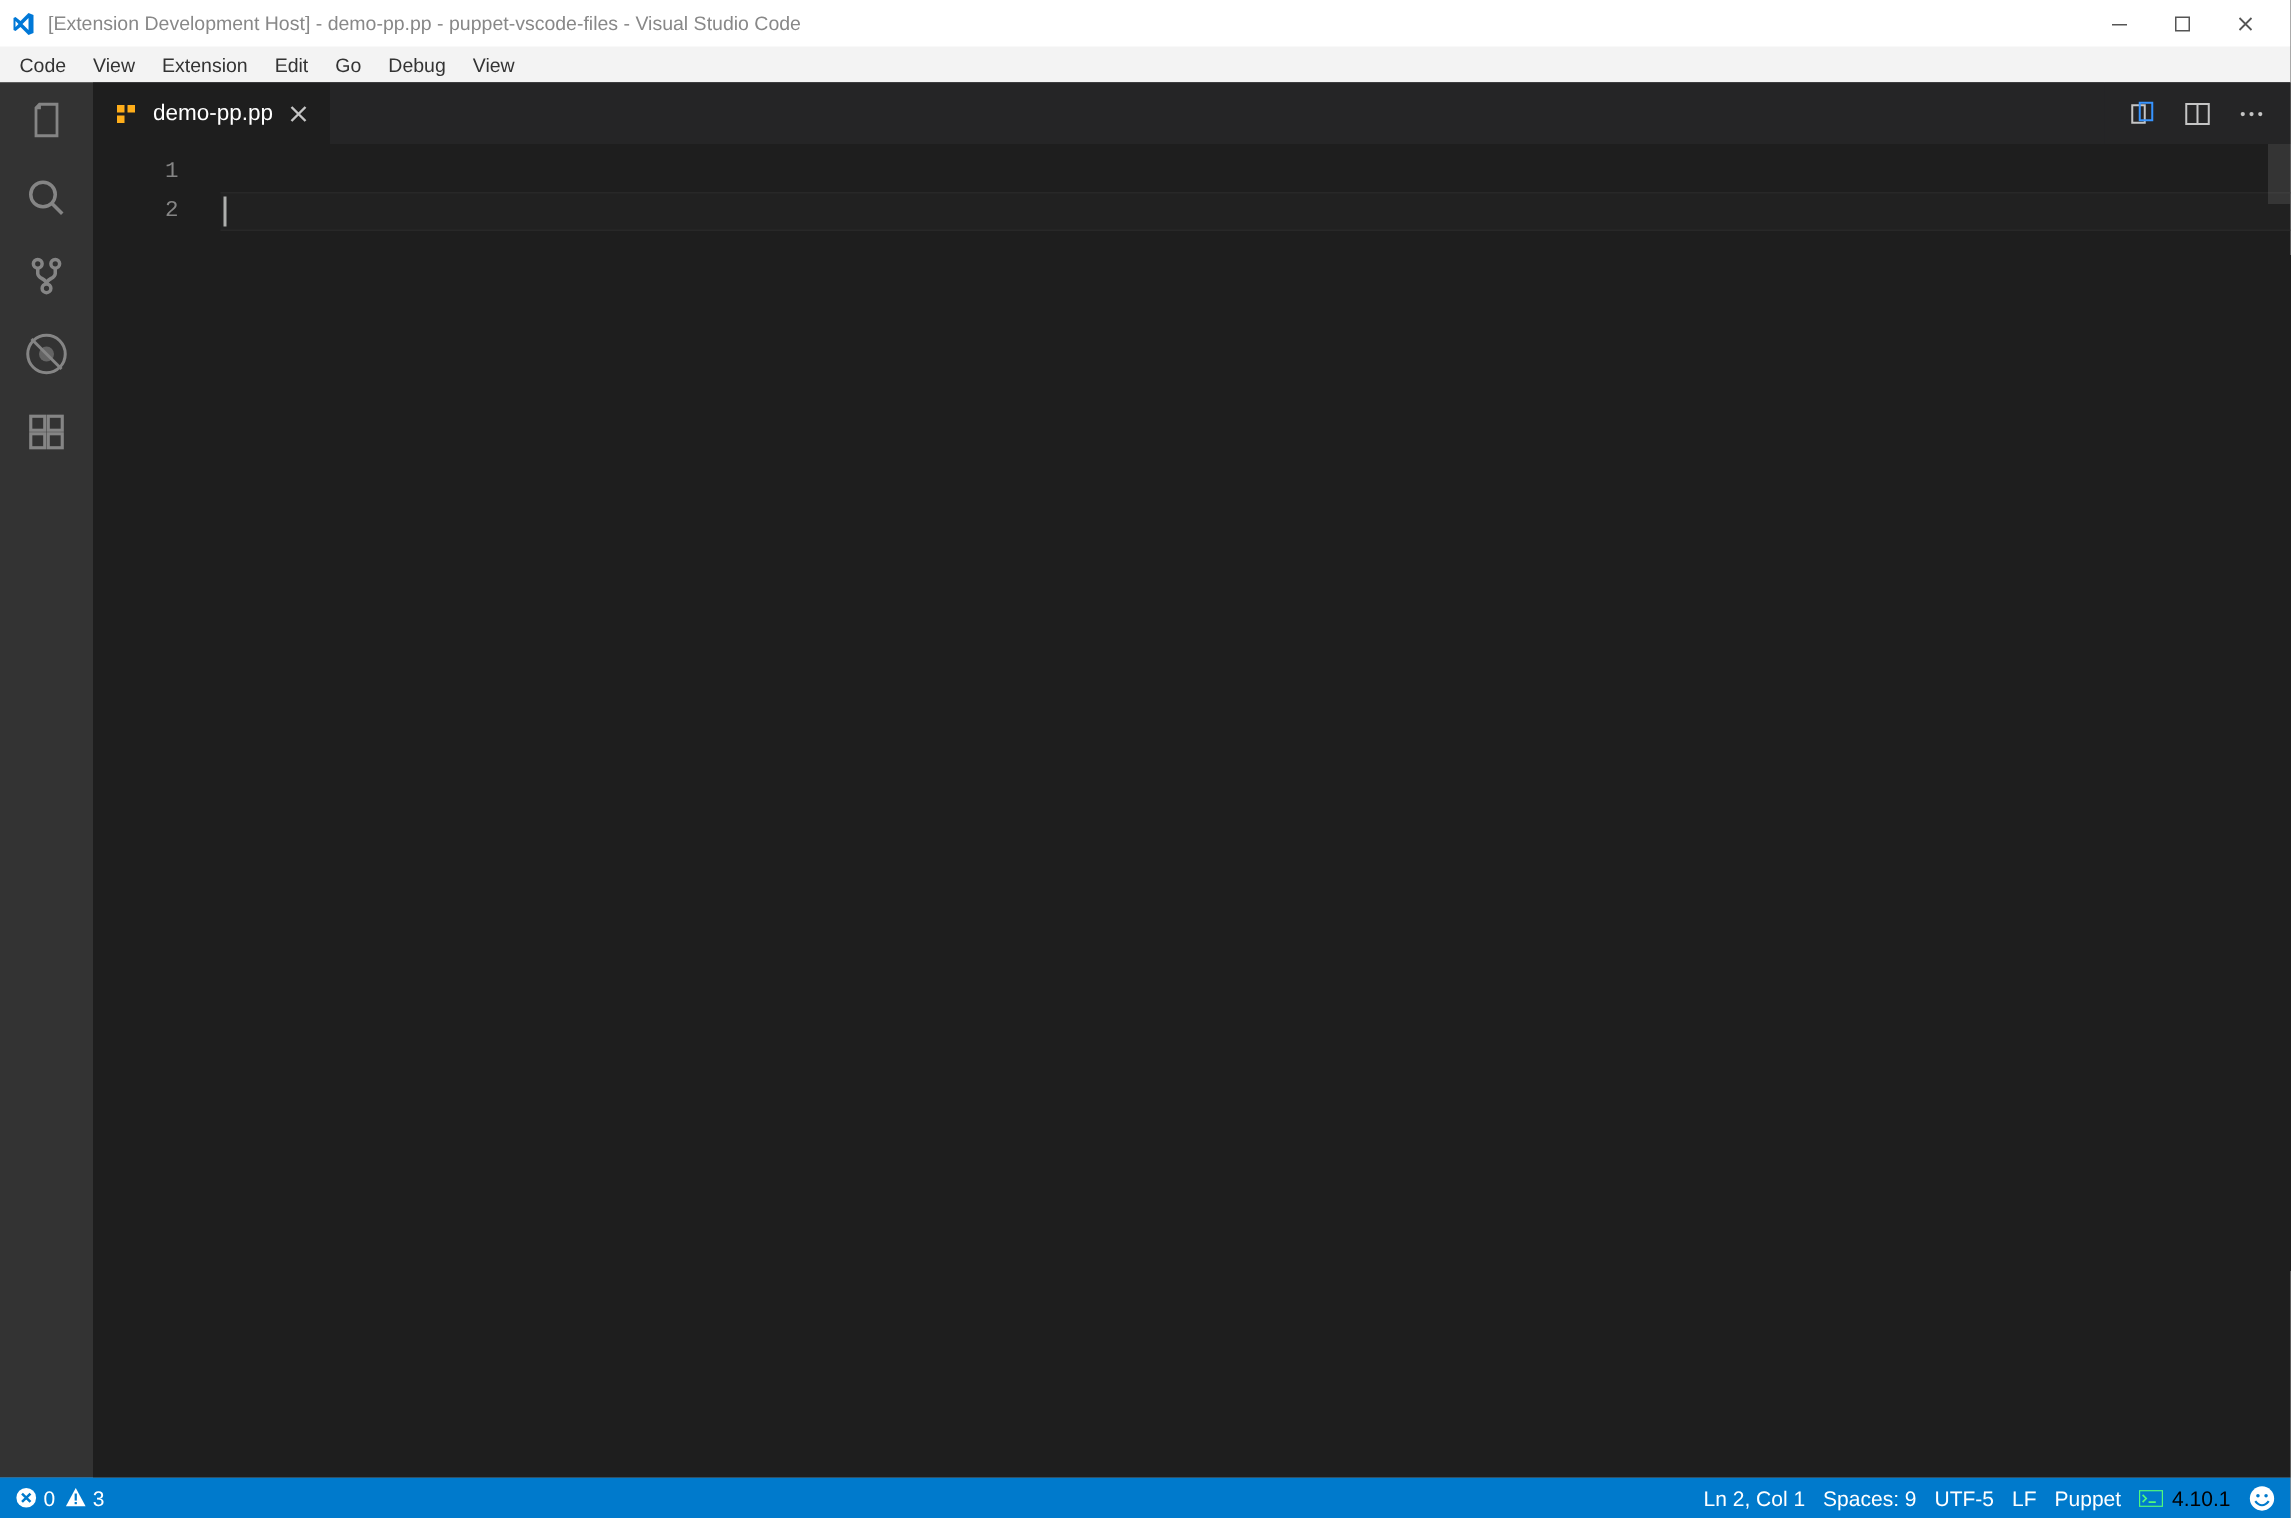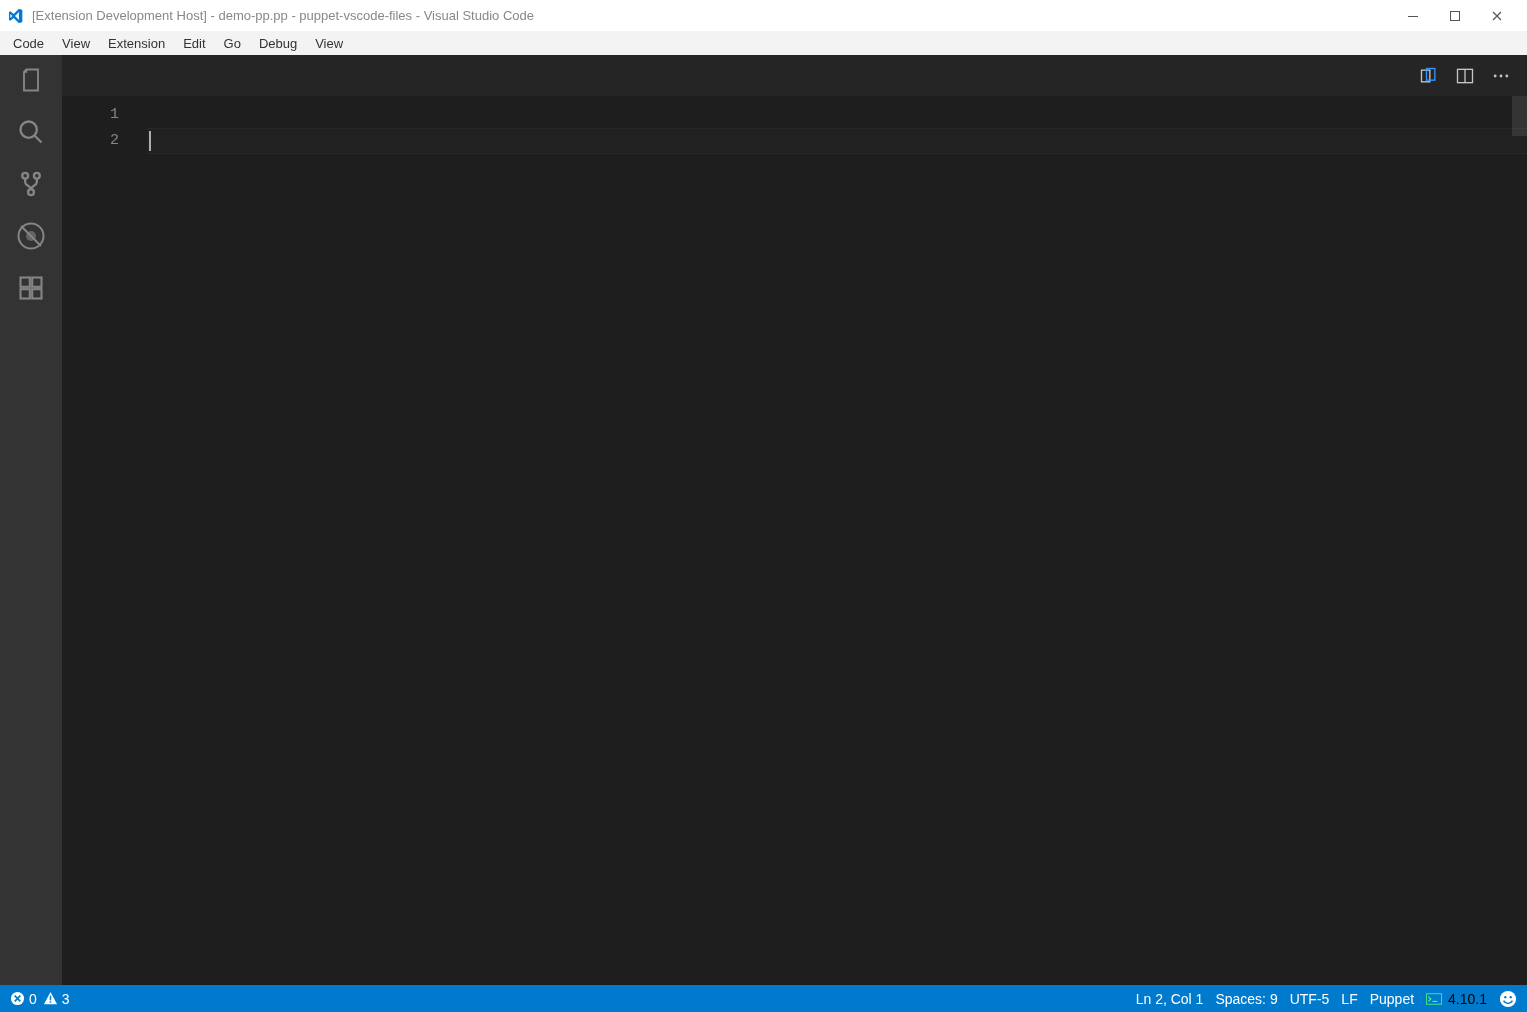--- a/index.html
+++ b/index.html
@@ -217,20 +217,35 @@
           <rect x="13" y="3" width="8" height="8"></rect>
           <rect x="3" y="13" width="8" height="8"></rect>
           <rect x="13" y="13" width="8" height="8"></rect>
         </svg>
     </div>
   </div>
 
   <div class="editor-area">
 
     <div class="tabbar">
+      <div class="tab">
+        <span class="file-icon">
+          <svg width="16" height="16" viewBox="0 0 16 16">
+              <rect x="2" y="2" width="5" height="5" fill="#ffae1a"></rect>
+              <rect x="9" y="2" width="5" height="5" fill="#ffae1a"></rect>
+              <rect x="2" y="9" width="5" height="5" fill="#ffae1a"></rect>
+            </svg>
+        </span>
+        <span>demo-pp.pp</span>
+        <span class="close">
+          <svg width="14" height="14" viewBox="0 0 12 12">
+              <path d="M2 2l8 8M10 2l-8 8" stroke="#c5c5c5" stroke-width="1.4"></path>
+            </svg>
+        </span>
+      </div>
       <div class="spacer"></div>
       <div class="tab-actions">
         <span>
           <svg width="20" height="20" viewBox="0 0 24 24" fill="none" stroke="currentColor" stroke-width="1.6">
               <rect x="3" y="5" width="10" height="14"></rect>
               <rect x="9" y="3" width="10" height="14" stroke="#3794ff"></rect>
             </svg>
         </span>
         <span>
           <svg width="20" height="20" viewBox="0 0 24 24" fill="none" stroke="currentColor" stroke-width="1.6">

